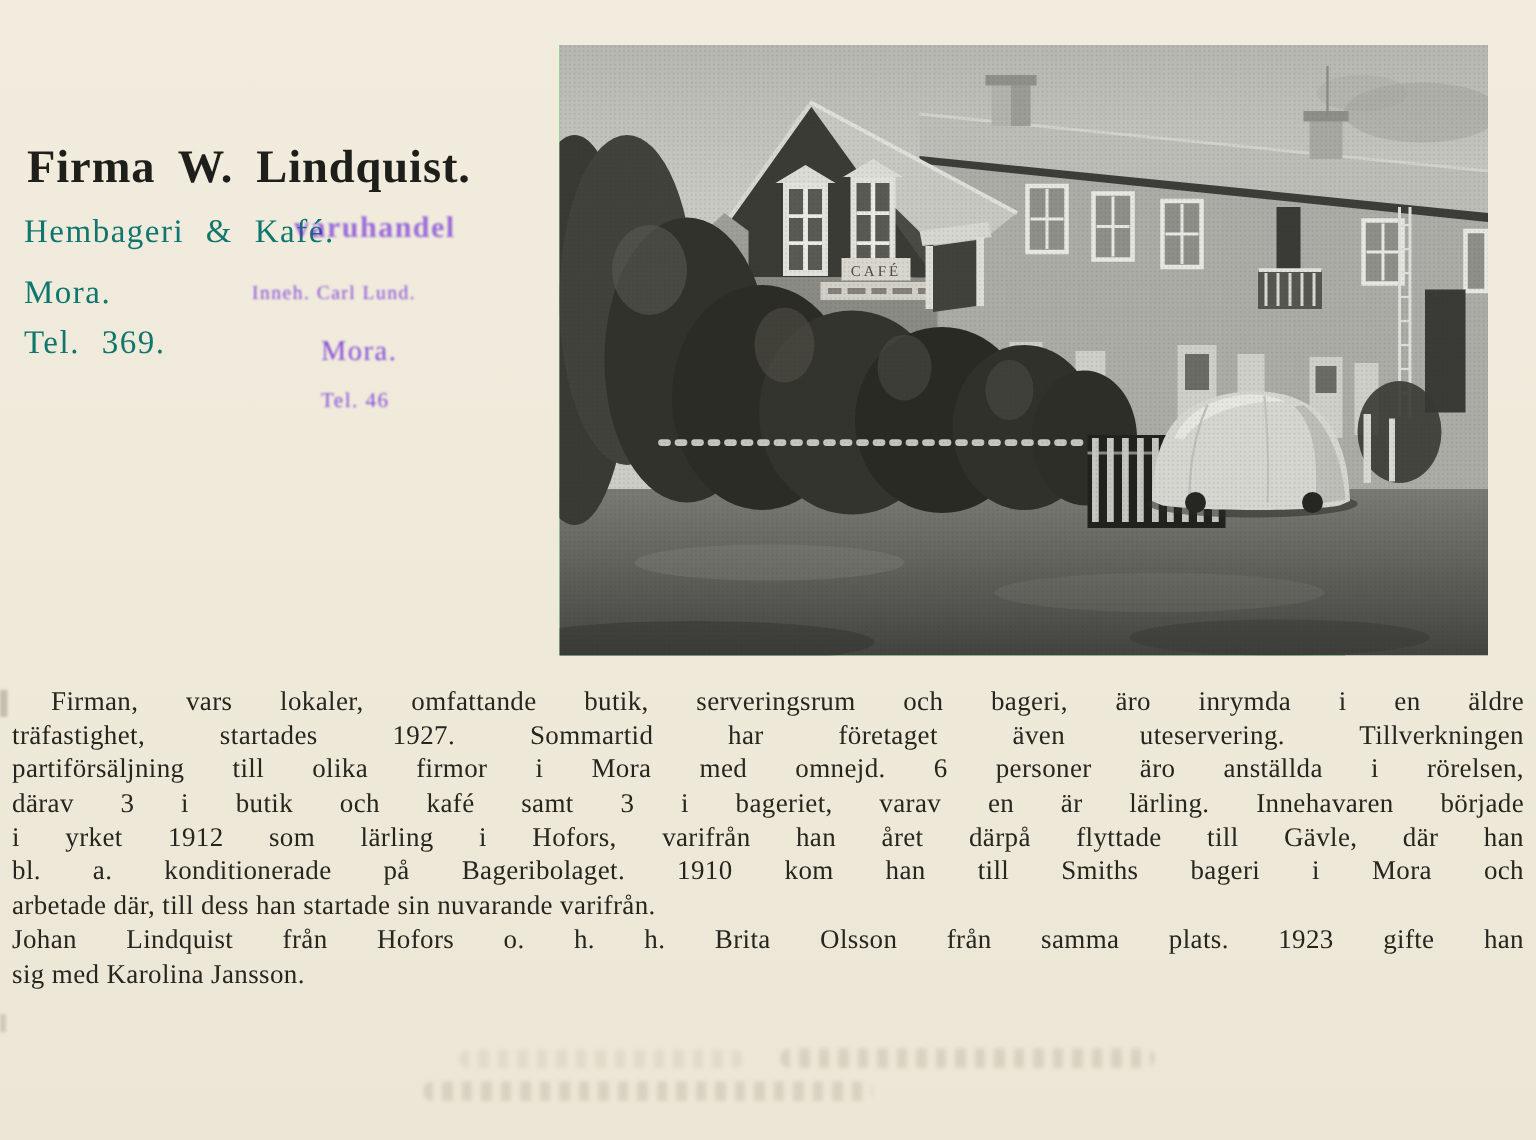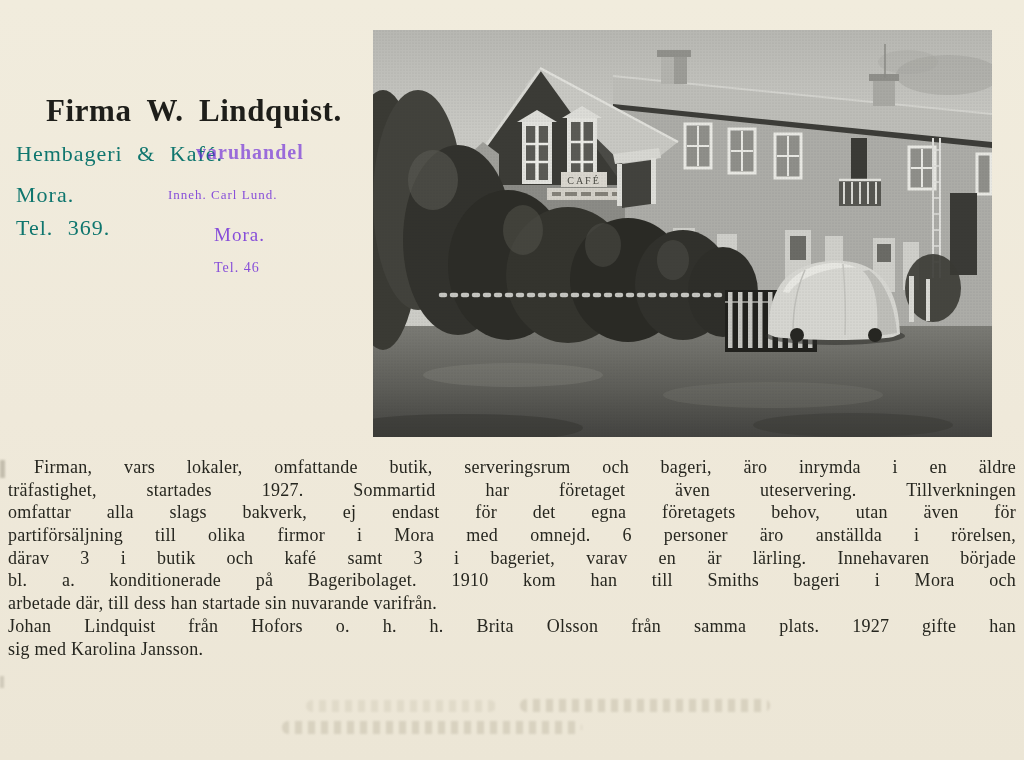--- a/index.html
+++ b/index.html
@@ -8,21 +8,21 @@
     background:linear-gradient(180deg,#f1ecdd 0%,#efe9da 55%,#ece6d6 100%);
     font-family:"Liberation Serif","DejaVu Serif",serif;
     -webkit-font-smoothing:antialiased;
   }
   .page{position:absolute;inset:0;}
 
   
   .listing{position:absolute;left:16px;top:0;width:360px;color:#23231f;}
   .listing .title{
     position:absolute;left:2px;top:93px;width:360px;
-    font-size:31px;font-weight:bold;letter-spacing:.6px;word-spacing:7px;color:#1e1e1a;margin-left:28px;
+    font-size:31px;font-weight:bold;letter-spacing:.6px;word-spacing:7px;color:#1e1e1a;
   }
   .info-line{position:absolute;left:0;font-size:22px;letter-spacing:1px;word-spacing:8px;color:#0f766e;}
   .il1{top:141px;}
   .il2{top:182px;}
   .il3{top:215px;}
 
   
   .ghost span{position:absolute;color:#6d28d9;opacity:.8;filter:blur(.7px);letter-spacing:1px;}
   .g0{left:196px;top:141px;font-size:20px;font-weight:bold;opacity:.65 !important;}
   .g1{left:168px;top:187px;font-size:13px;}
@@ -267,26 +267,26 @@
         <circle cx="502" cy="305" r="7" fill="#262622"></circle>
       </g>
 
       <rect x="0" y="0" width="619" height="407" fill="url(#dots)" opacity=".45"></rect>
     </svg>
   </div>
 
   <div class="article" id="article">
       <div class="tline indent">Firman, vars lokaler, omfattande butik, serveringsrum och bageri, äro inrymda i en äldre</div>
       <div class="tline">träfastighet, startades 1927. Sommartid har företaget även uteservering. Tillverkningen</div>
-      <div class="tline">omfattar alla slags bakverk, ej endast för det egna företagets behov, utan även för</div>
       <div class="tline">partiförsäljning till olika firmor i Mora med omnejd. 6 personer äro anställda i rörelsen,</div>
       <div class="tline">därav 3 i butik och kafé samt 3 i bageriet, varav en är lärling. Innehavaren började</div>
+      <div class="tline">i yrket 1912 som lärling i Hofors, varifrån han året därpå flyttade till Gävle, där han</div>
       <div class="tline">bl. a. konditionerade på Bageribolaget. 1910 kom han till Smiths bageri i Mora och</div>
       <div class="tline lastline">arbetade där, till dess han startade sin nuvarande varifrån.</div>
-      <div class="tline">Johan Lindquist från Hofors o. h. h. Brita Olsson från samma plats. 1927 gifte han</div>
+      <div class="tline">Johan Lindquist från Hofors o. h. h. Brita Olsson från samma plats. 1923 gifte han</div>
       <div class="tline lastline">sig med Karolina Jansson.</div>
     </div>
 
   <div class="ghost-stripe gs1"></div>
   <div class="ghost-stripe gs2"></div>
   <div class="ghost-stripe gs3"></div>
 
   <div class="edge-smudge es1"></div>
   <div class="edge-smudge es2"></div>
 </div>

